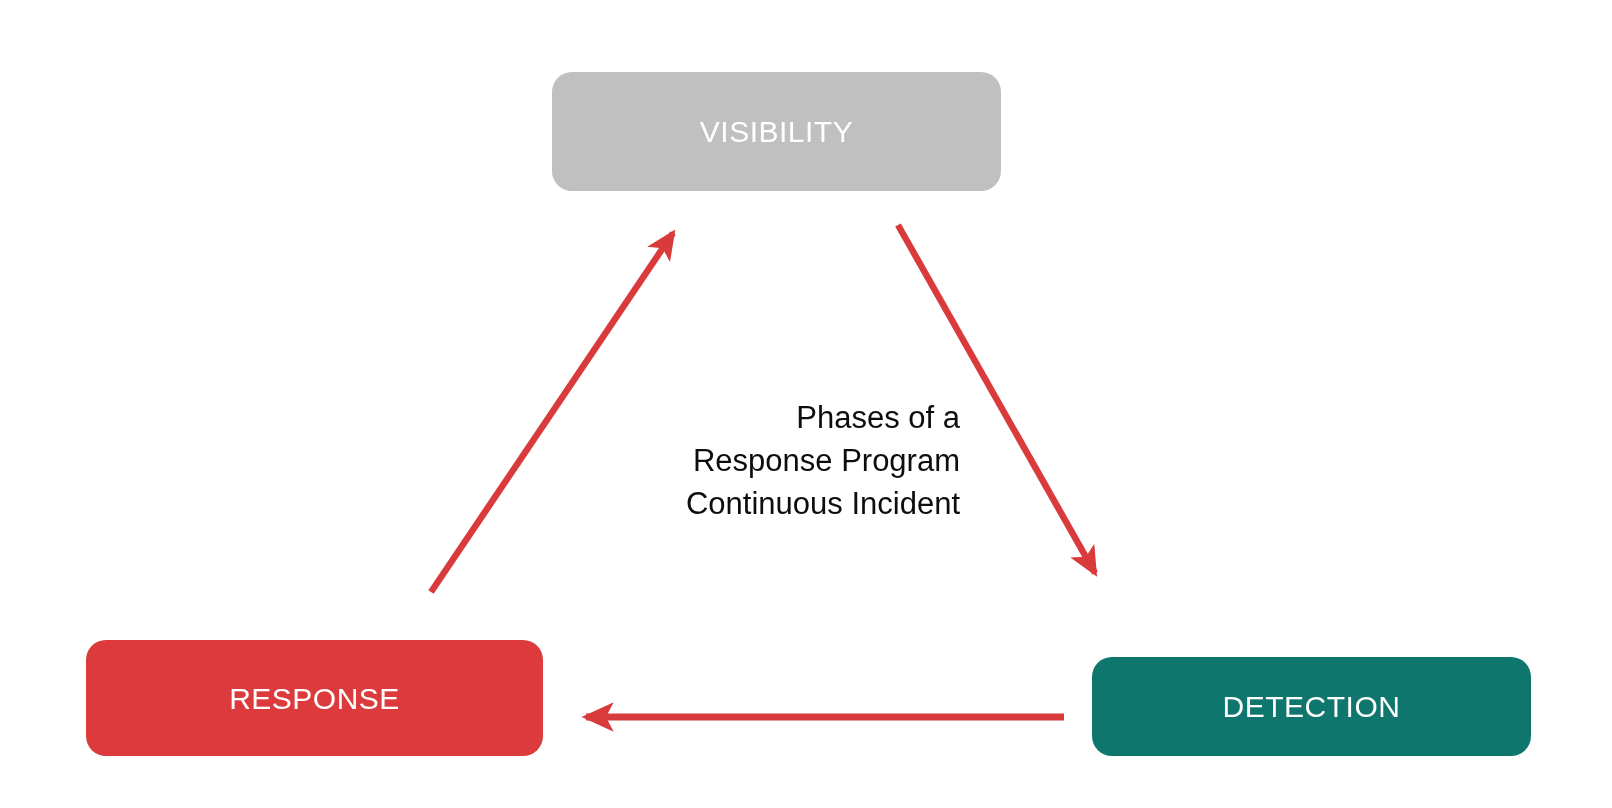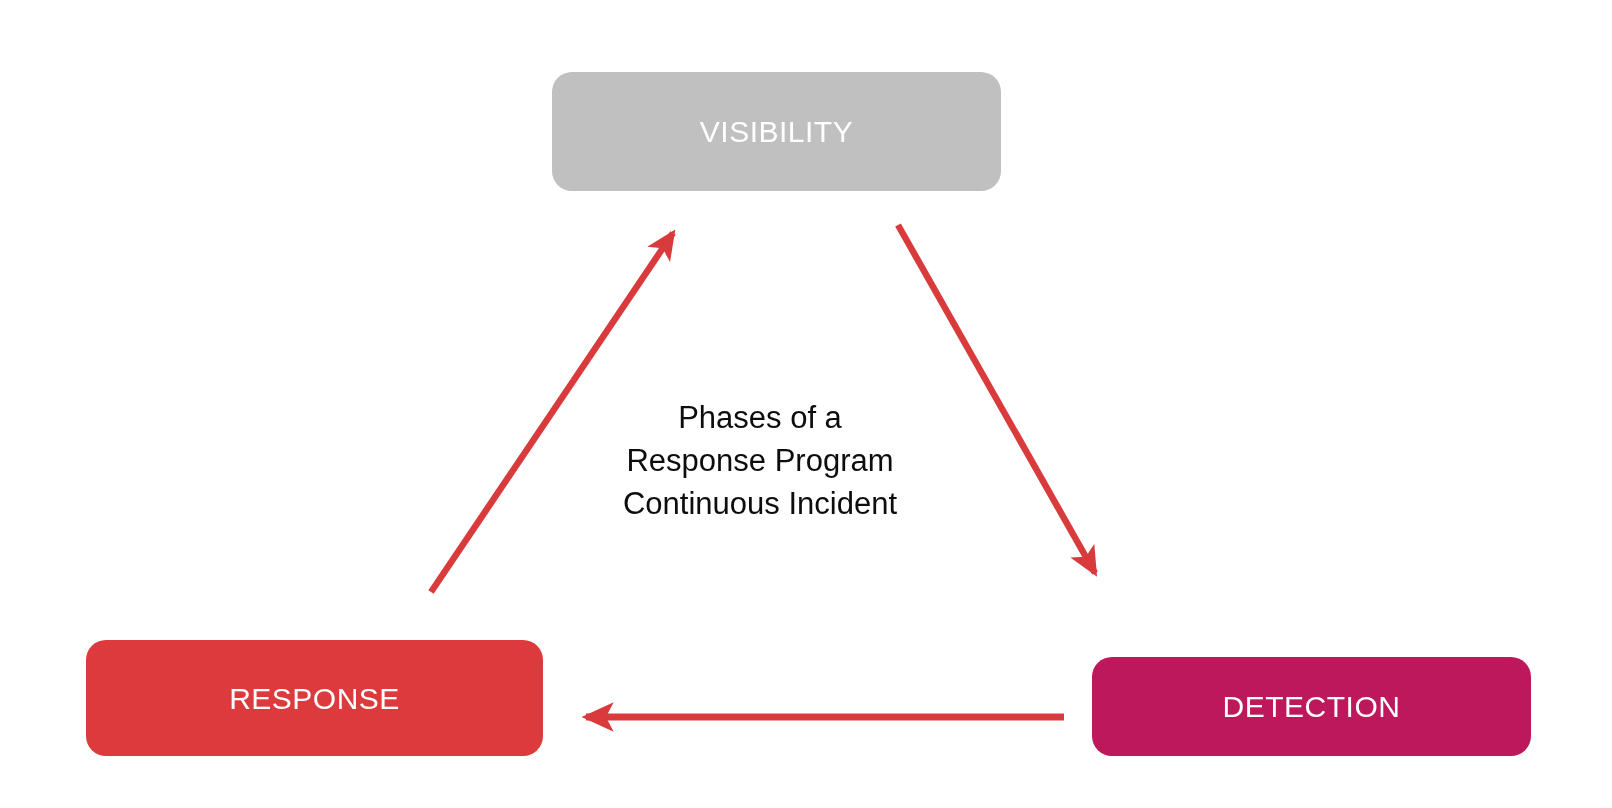--- a/index.html
+++ b/index.html
@@ -57,38 +57,39 @@
     width: 457px;
     height: 116px;
     background: #dc3a3c;
     font-size: 30px;
   }
   #node-detection {
     left: 1092px;
     top: 657px;
     width: 439px;
     height: 99px;
-    background: #be185d;
+    background: #0f766e;
     font-size: 30px;
   }
   #center-caption {
     position: absolute;
     left: 560px;
     top: 396px;
     width: 400px;
     text-align: center;
     color: #0d0d0d;
     font-size: 31px;
     line-height: 43px;
     font-weight: 400;
     user-select: none;
   }
   #center-caption .cap-line {
     display: block;
     white-space: nowrap;
+    text-align: right;
   }
 </style>
 </head>
 <body>
 
 <div id="canvas">
 
   <svg id="arrow-layer" viewBox="0 0 1612 808" width="1612" height="808" xmlns="http://www.w3.org/2000/svg">
     <defs>
       <marker id="arrowhead" viewBox="0 0 10 10" refX="8.6" refY="5" markerWidth="4.6" markerHeight="4.6" orient="auto-start-reverse">

